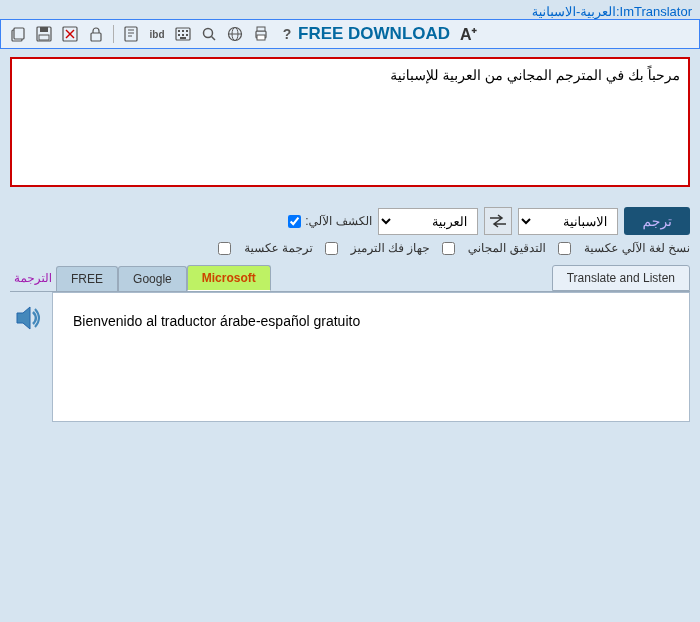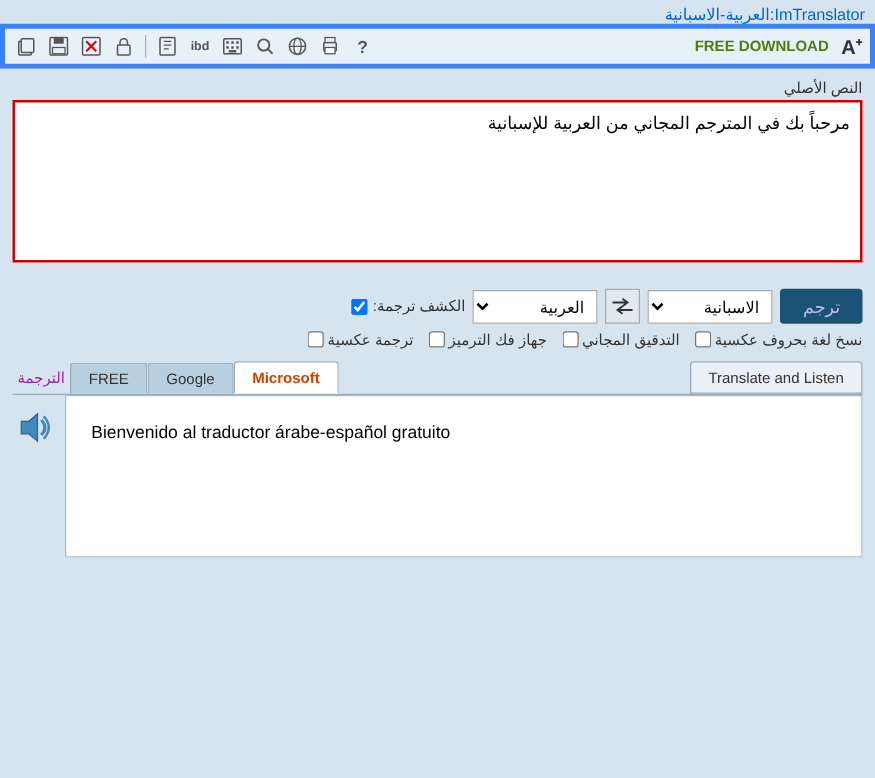--- a/index.html
+++ b/index.html
@@ -21,26 +21,24 @@
 
     .header-title {
       color: #0066cc;
       font-size: 13px;
       font-weight: normal;
       direction: rtl;
     }
 
     .toolbar {
       background: #e8f0f8;
-      border: 4px solid #3b82f6;
+      border: 1px solid #3b82f6;
       padding: 3px 6px;
       display: flex;
       align-items: center;
-      justify-content: space-between;
-      gap: 40px;
     }
 
     .toolbar-icons {
       display: flex;
       align-items: center;
       gap: 4px;
     }
 
     .toolbar-icon {
       width: 22px;
@@ -61,23 +59,23 @@
       margin: 0 2px;
     }
 
     .toolbar-right {
       display: flex;
       align-items: center;
       gap: 10px;
     }
 
     .free-download {
-      color: #4d7c0f;
+      color: #0369a1;
       font-weight: bold;
-      font-size: 12px;
+      font-size: 17px;
       cursor: pointer;
     }
 
     .font-size-btn {
       font-size: 16px;
       font-weight: bold;
       color: #333;
       cursor: pointer;
     }
 
@@ -173,22 +171,22 @@
       display: flex;
       align-items: center;
       gap: 12px;
       direction: rtl;
       font-size: 12px;
       color: #333;
     }
 
     .checkbox-label {
       display: flex;
-      align-items: flex-start;
-      gap: 3px;
+      align-items: center;
+      gap: 13px;
       direction: rtl;
       cursor: pointer;
     }
 
     .translation-section {
       background: #d6e4f0;
       margin-top: 4px;
     }
 
     .tabs-container {
@@ -202,21 +200,21 @@
       font-size: 12px;
       background: #b8cfe0;
       border: 1px solid #99aabb;
       border-bottom: none;
       cursor: pointer;
       color: #333;
       border-radius: 3px 3px 0 0;
     }
 
     .tab.active {
-      background: #ffffff;
+      background: #bef264;
       border-bottom: 1px solid white;
       color: #cc4400;
       font-weight: bold;
       z-index: 2;
       position: relative;
     }
 
     .translate-listen-btn {
       margin-left: auto;
       background: #e8f0f8;
@@ -357,21 +355,20 @@
   </div>
   <div class="toolbar-right">
     <span class="free-download">FREE DOWNLOAD</span>
     <span class="font-size-btn">A⁺</span>
   </div>
 </div>
 
 <div class="main-area">
 
   <div class="source-section">
-    <div class="section-label">النص الأصلي</div>
     <textarea class="source-textarea" dir="rtl" style="">مرحباً بك في المترجم المجاني من العربية للإسبانية</textarea>
   </div>
 
   <div class="controls-bar">
     <div class="controls-row1">
       <button class="translate-btn">ترجم</button>
       <select class="lang-select">
         <option>الاسبانية</option>
         <option>الإنجليزية</option>
         <option>الفرنسية</option>
@@ -383,27 +380,27 @@
             <path d="M17 10H5M9 7l-4 3 4 3" fill="none" stroke="#333" stroke-width="1.5"></path>
           </svg>
       </button>
       <select class="lang-select">
         <option>العربية</option>
         <option>الإنجليزية</option>
         <option>الفرنسية</option>
         <option>الاسبانية</option>
       </select>
       <label class="auto-detect-label">
-        <span>الكشف ترجمة:</span>
+        <span>الكشف الآلي:</span>
         <input type="checkbox" checked="" style="">
       </label>
     </div>
     <div class="controls-row2">
       <label class="checkbox-label">
-        <span>نسخ لغة بحروف عكسية</span>
+        <span>نسخ لغة الآلي عكسية</span>
         <input type="checkbox" style="">
       </label>
       <label class="checkbox-label">
         <span>التدقيق المجاني</span>
         <input type="checkbox" style="">
       </label>
       <label class="checkbox-label">
         <span>جهاز فك الترميز</span>
         <input type="checkbox" style="">
       </label>

